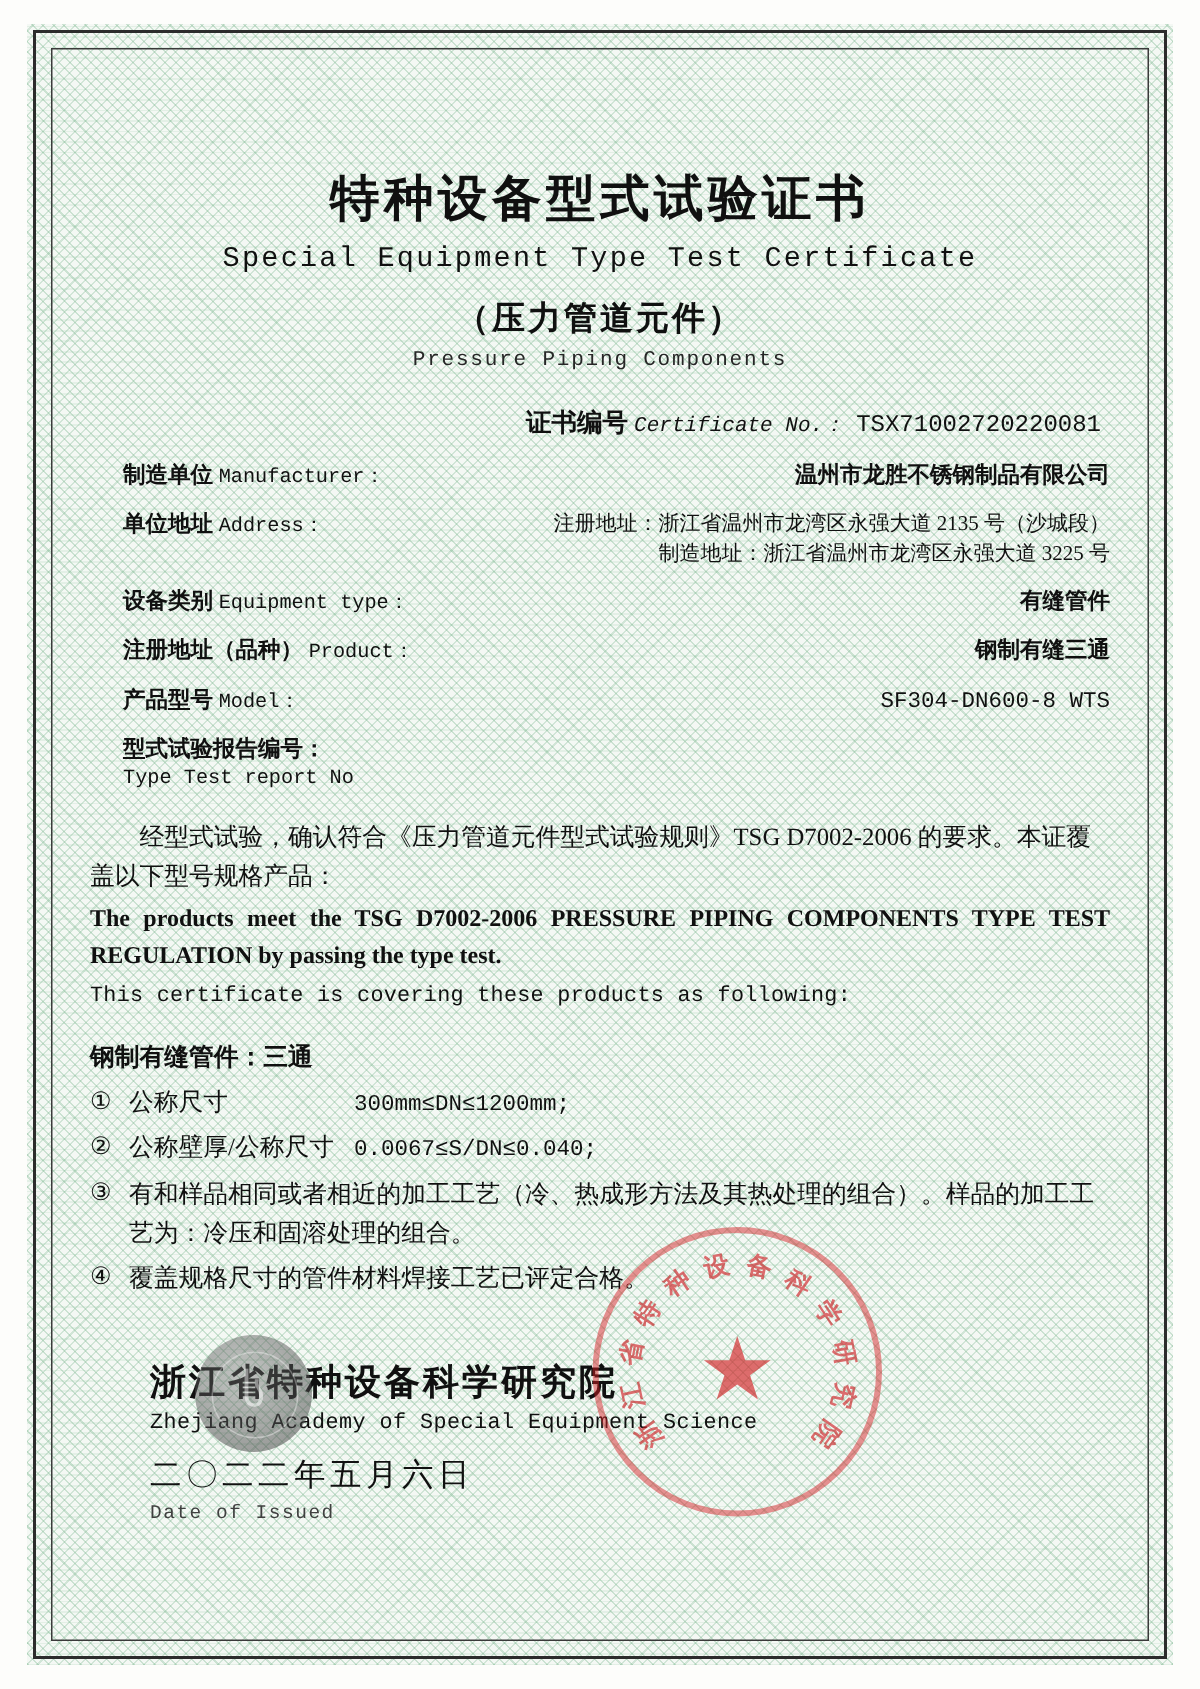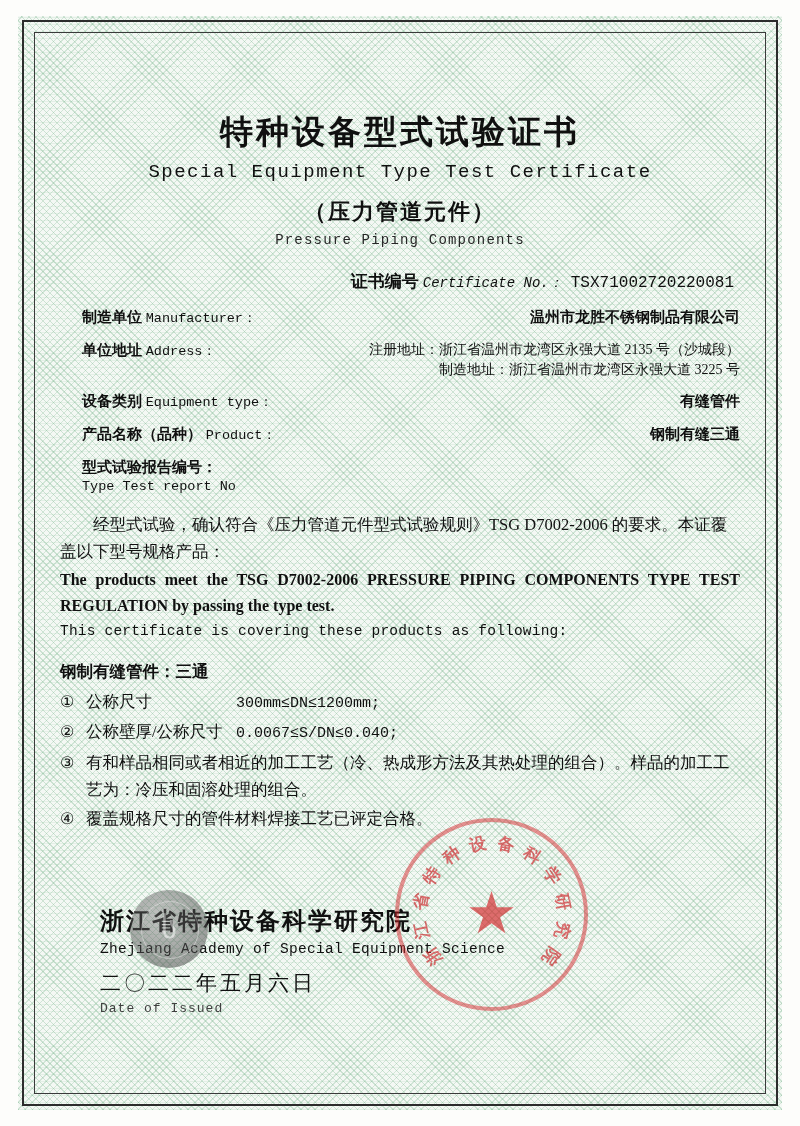--- a/index.html
+++ b/index.html
@@ -334,26 +334,33 @@
       <div class="field-row">
         <div class="field-label">
           <span>设备类别</span>
           <span class="en">Equipment type：</span>
         </div>
         <div class="field-value">有缝管件</div>
       </div>
 
       <div class="field-row">
         <div class="field-label">
-          <span>产品名称（品种）</span>
+          <span>注册地址（品种）</span>
           <span class="en">Product：</span>
         </div>
         <div class="field-value">钢制有缝三通</div>
       </div>
 
+      <div class="field-row">
+        <div class="field-label">
+          <span>产品型号</span>
+          <span class="en">Model：</span>
+        </div>
+        <div class="field-value mono">SF304-DN600-8 WTS</div>
+      </div>
 
       <div class="field-row">
         <div class="field-label two-line">
           <span>型式试验报告编号：</span>
           <span class="en">Type Test report No</span>
         </div>
       </div>
 
     </div>
 

